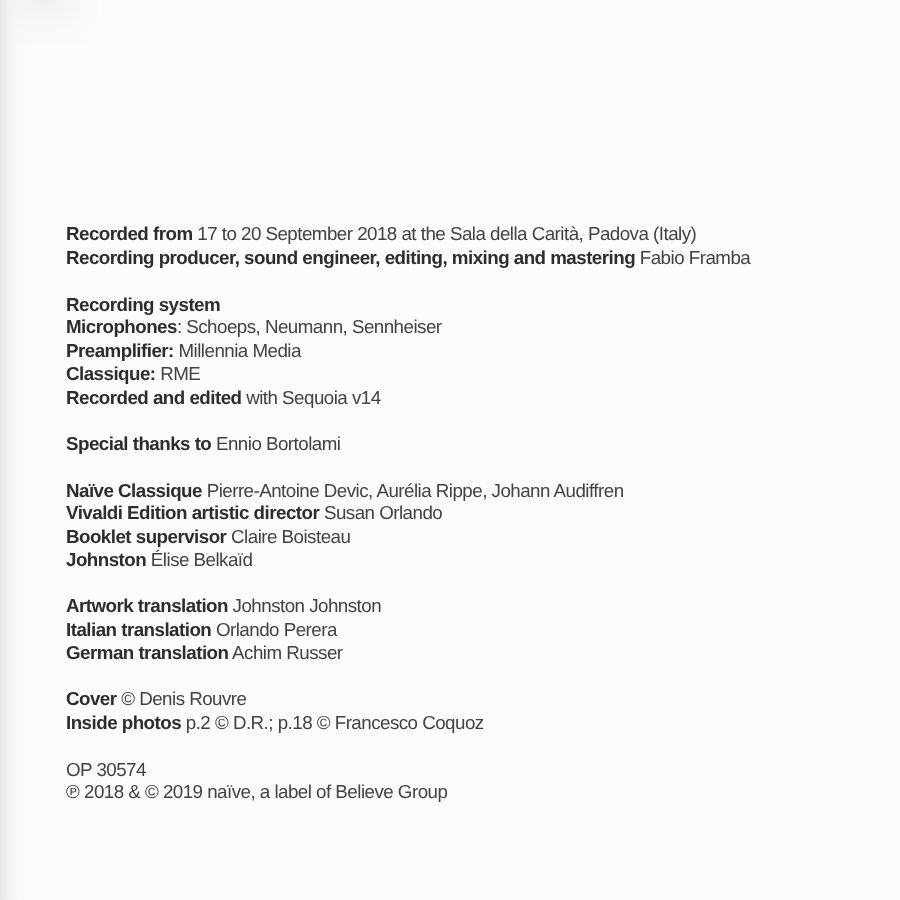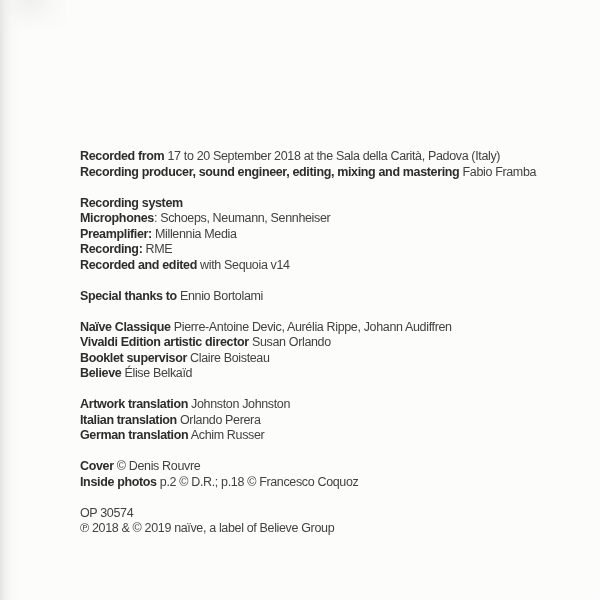--- a/index.html
+++ b/index.html
@@ -46,21 +46,20 @@
   }
   .credits {
     position: absolute;
     left: 44px;
     top: 149px;
     right: 12px;
     font-size: 12.5px;
     line-height: 15.5px;
     letter-spacing: -0.35px;
     color: #3e3e3e;
-    margin-left: 36px;
   }
   .paragraph {
     margin: 0 0 15.5px 0;
   }
   .line {
     white-space: pre-wrap;
   }
   .seg-b {
     font-weight: 700;
     color: #2d2d2d;
@@ -78,31 +77,31 @@
   <div class="corner-sheen"></div>
   <div class="credits">
       <div class="paragraph">
         <div class="line"><span class="seg-b">Recorded from</span><span class="seg-r"> 17 to 20 September 2018 at the Sala della Carità, Padova (Italy)</span></div>
         <div class="line"><span class="seg-b">Recording producer, sound engineer, editing, mixing and mastering</span><span class="seg-r"> Fabio Framba</span></div>
       </div>
       <div class="paragraph">
         <div class="line"><span class="seg-b">Recording system</span></div>
         <div class="line"><span class="seg-b">Microphones</span><span class="seg-r">: Schoeps, Neumann, Sennheiser</span></div>
         <div class="line"><span class="seg-b">Preamplifier:</span><span class="seg-r"> Millennia Media</span></div>
-        <div class="line"><span class="seg-b">Recording:</span><span class="seg-r"> RME</span></div>
+        <div class="line"><span class="seg-b">Classique:</span><span class="seg-r"> RME</span></div>
         <div class="line"><span class="seg-b">Recorded and edited</span><span class="seg-r"> with Sequoia v14</span></div>
       </div>
       <div class="paragraph">
         <div class="line"><span class="seg-b">Special thanks to</span><span class="seg-r"> Ennio Bortolami</span></div>
       </div>
       <div class="paragraph">
         <div class="line"><span class="seg-b">Naïve Classique</span><span class="seg-r"> Pierre-Antoine Devic, Aurélia Rippe, Johann Audiffren</span></div>
         <div class="line"><span class="seg-b">Vivaldi Edition artistic director</span><span class="seg-r"> Susan Orlando</span></div>
         <div class="line"><span class="seg-b">Booklet supervisor</span><span class="seg-r"> Claire Boisteau</span></div>
-        <div class="line"><span class="seg-b">Believe</span><span class="seg-r"> Élise Belkaïd</span></div>
+        <div class="line"><span class="seg-b">Johnston</span><span class="seg-r"> Élise Belkaïd</span></div>
       </div>
       <div class="paragraph">
         <div class="line"><span class="seg-b">Artwork translation</span><span class="seg-r"> Johnston Johnston</span></div>
         <div class="line"><span class="seg-b">Italian translation</span><span class="seg-r"> Orlando Perera</span></div>
         <div class="line"><span class="seg-b">German translation</span><span class="seg-r"> Achim Russer</span></div>
       </div>
       <div class="paragraph">
         <div class="line"><span class="seg-b">Cover</span><span class="seg-r"> © Denis Rouvre</span></div>
         <div class="line"><span class="seg-b">Inside photos</span><span class="seg-r"> p.2 © D.R.; p.18 © Francesco Coquoz</span></div>
       </div>

